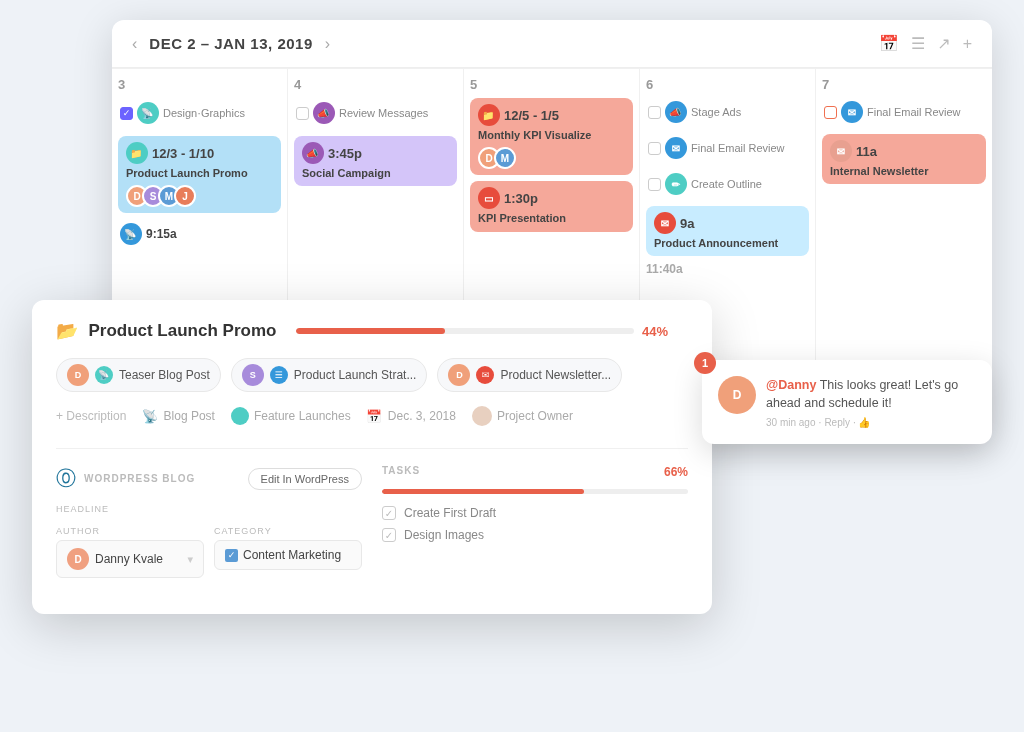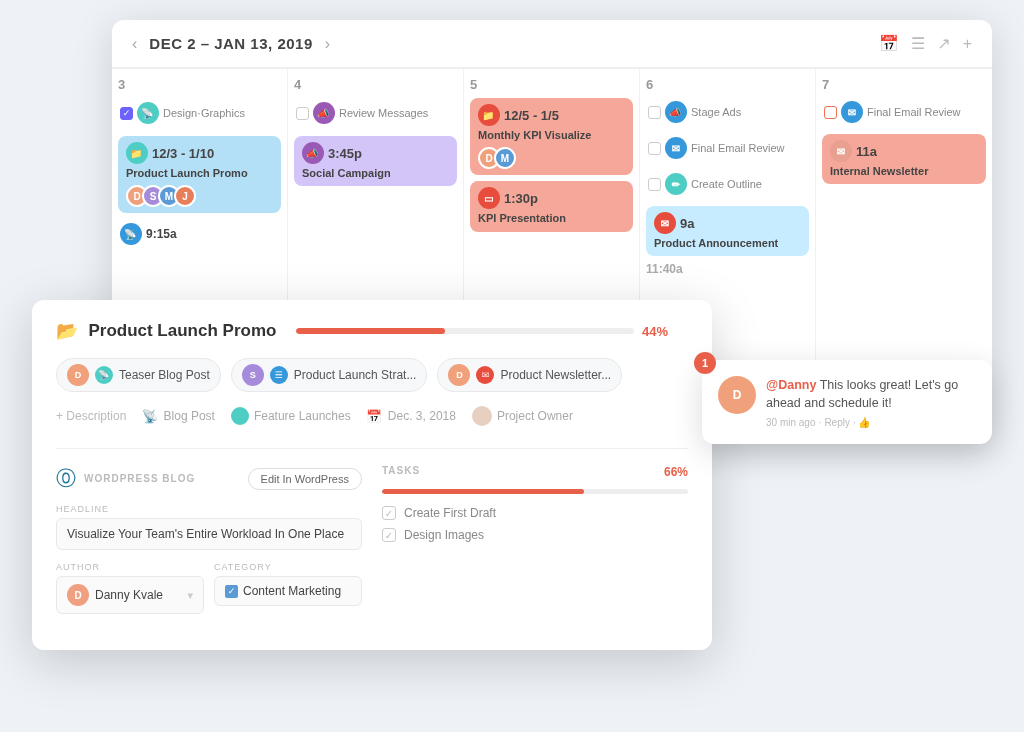--- a/index.html
+++ b/index.html
@@ -781,21 +781,20 @@
       <div class="wp-left">
         <div class="wp-header">
           <div class="wp-label-row">
             <span class="wp-icon">⓪</span>
             <span class="wp-label">WORDPRESS BLOG</span>
           </div>
           <button class="wp-btn">Edit In WordPress</button>
         </div>
         <div class="form-group">
           <label class="form-label">HEADLINE</label>
-          <input class="form-input" type="text" value="Visualize Your Team's Entire Workload In One Place" style="">
         </div>
         <div class="form-row">
           <div class="form-group">
             <label class="form-label">AUTHOR</label>
             <div class="form-select">
               <div class="form-select-val">
                 <span class="avatar-author">D</span>
                 <span>Danny Kvale</span>
               </div>
               <span style="color:#ccc;font-size:11px;">▾</span>

